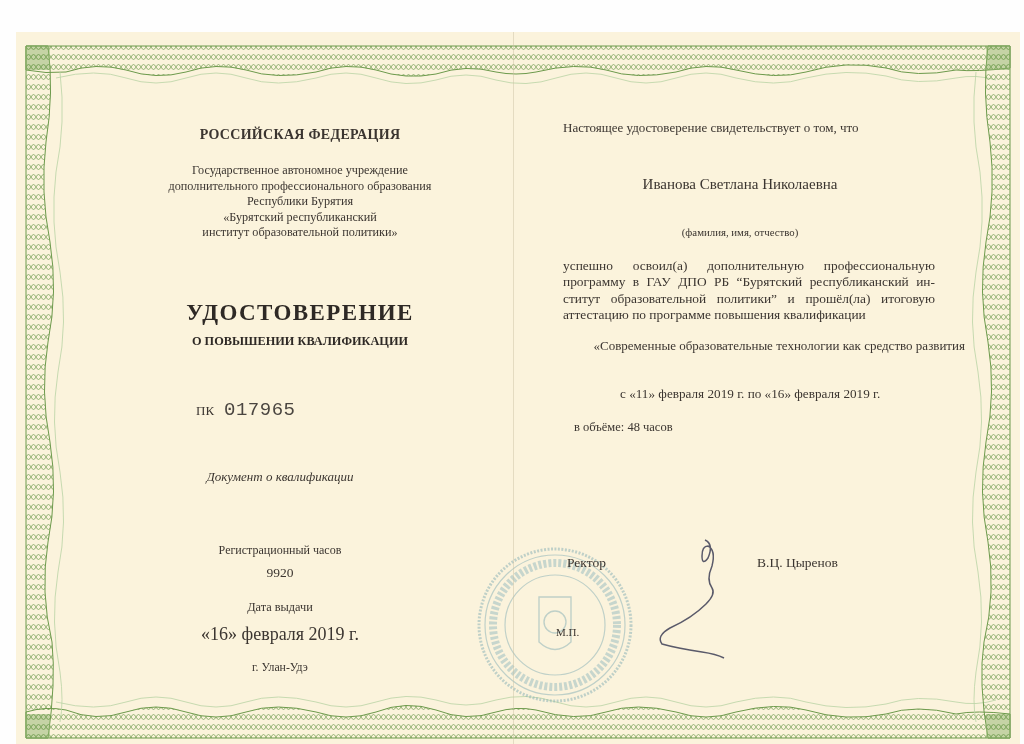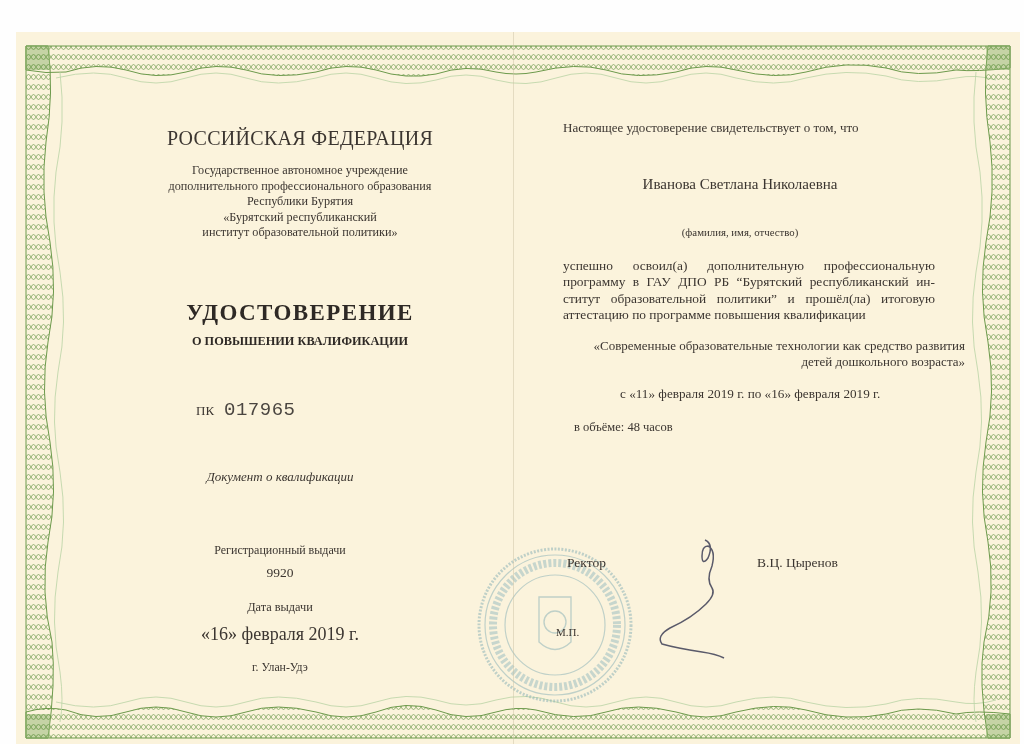--- a/index.html
+++ b/index.html
@@ -16,21 +16,21 @@
   .fold {
     position: absolute; left: 497px; top: 0; width: 1px; height: 712px;
     background: rgba(200,190,160,0.45);
   }
   svg.border { position: absolute; left: 0; top: 0; }
   .txt { position: absolute; white-space: nowrap; }
   .c { text-align: center; }
   .serif { font-family: "Liberation Serif", "DejaVu Serif", serif; }
   .mono { font-family: "Liberation Mono", "DejaVu Sans Mono", monospace; }
 
-  #left-federation { left: 140px; top: 127px; width: 320px; font-size: 20px; letter-spacing: 0.3px; }
+  #left-federation { left: 140px; top: 127px; width: 320px; font-size: 14px; letter-spacing: 0.3px; font-weight: bold; }
   #left-org { left: 130px; top: 163px; width: 340px; font-size: 12.2px; line-height: 15.6px; }
   #left-title { left: 130px; top: 300px; width: 340px; font-size: 23px; font-weight: bold; letter-spacing: 1.4px; color: #2e2925; }
   #left-subtitle { left: 130px; top: 334px; width: 340px; font-size: 12.3px; font-weight: bold; color: #2e2925; }
   #left-serial { left: 196px; top: 399px; font-size: 13px; }
   #left-serial .num { font-size: 19px; margin-left: 10px; letter-spacing: 0.5px; color: #4a4540; }
   #left-doctype { left: 130px; top: 469px; width: 300px; font-size: 13px; font-style: italic; }
   #left-reg-label { left: 130px; top: 543px; width: 300px; font-size: 12px; }
   #left-reg-num { left: 130px; top: 565px; width: 300px; font-size: 13.5px; }
   #left-date-label { left: 130px; top: 600px; width: 300px; font-size: 12.3px; }
   #left-date { left: 130px; top: 624px; width: 300px; font-size: 18px; }
@@ -98,36 +98,35 @@
   <div>Республики Бурятия</div>
   <div>«Бурятский республиканский</div>
   <div>институт образовательной политики»</div>
 </div>
 <div class="txt c serif" id="left-title">УДОСТОВЕРЕНИЕ</div>
 <div class="txt c serif" id="left-subtitle">О ПОВЫШЕНИИ КВАЛИФИКАЦИИ</div>
 <div class="txt serif" id="left-serial">
   <span>ПК</span><span class="num mono">017965</span>
 </div>
 <div class="txt c serif" id="left-doctype">Документ о квалификации</div>
-<div class="txt c serif" id="left-reg-label">Регистрационный выдачи</div>
+<div class="txt c serif" id="left-reg-label">Регистрационный часов</div>
 <div class="txt c serif" id="left-reg-num">9920</div>
 <div class="txt c serif" id="left-date-label">Дата выдачи</div>
 <div class="txt c serif" id="left-date">«16» февраля 2019 г.</div>
 <div class="txt c serif" id="left-city">г. Улан-Удэ</div>
 
 <div class="txt serif" id="right-intro">Настоящее удостоверение свидетельствует о том, что</div>
 <div class="txt c serif" id="right-name">Иванова Светлана Николаевна</div>
 <div class="txt c serif" id="right-name-caption">(фамилия, имя, отчество)</div>
 <div class="txt serif" id="right-body">
   <div style="text-align-last: justify;">успешно освоил(а) дополнительную профессиональную</div>
   <div style="text-align-last: justify;">программу в ГАУ ДПО РБ “Бурятский республиканский ин-</div>
   <div style="text-align-last: justify;">ститут образовательной политики” и прошёл(ла) итоговую</div>
   <div class="last">аттестацию по программе повышения квалификации</div>
 </div>
 <div class="txt serif" id="right-program">
   <div>«Современные образовательные технологии как средство развития</div>
-  <div>детей дошкольного возраста»</div>
 </div>
 <div class="txt serif" id="right-period">с «11» февраля 2019 г. по «16» февраля 2019 г.</div>
 <div class="txt serif" id="right-hours">в объёме: 48  часов</div>
 <div class="txt serif" id="right-rector">Ректор</div>
 <div class="txt serif" id="right-rector-name">В.Ц. Цыренов</div>
 <div class="txt serif" id="right-mp">М.П.</div>
 
 </body></html>

